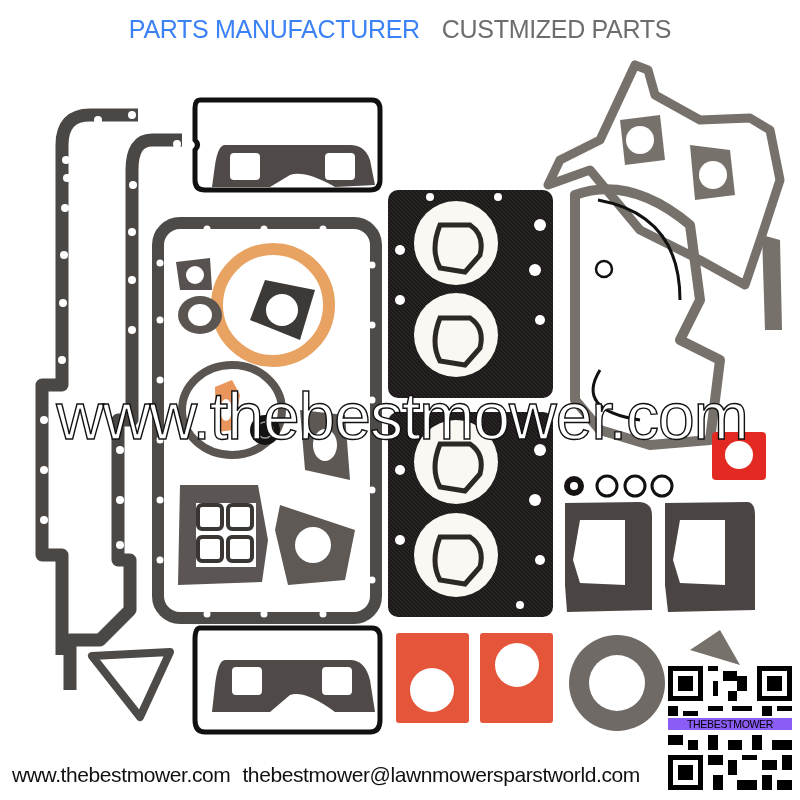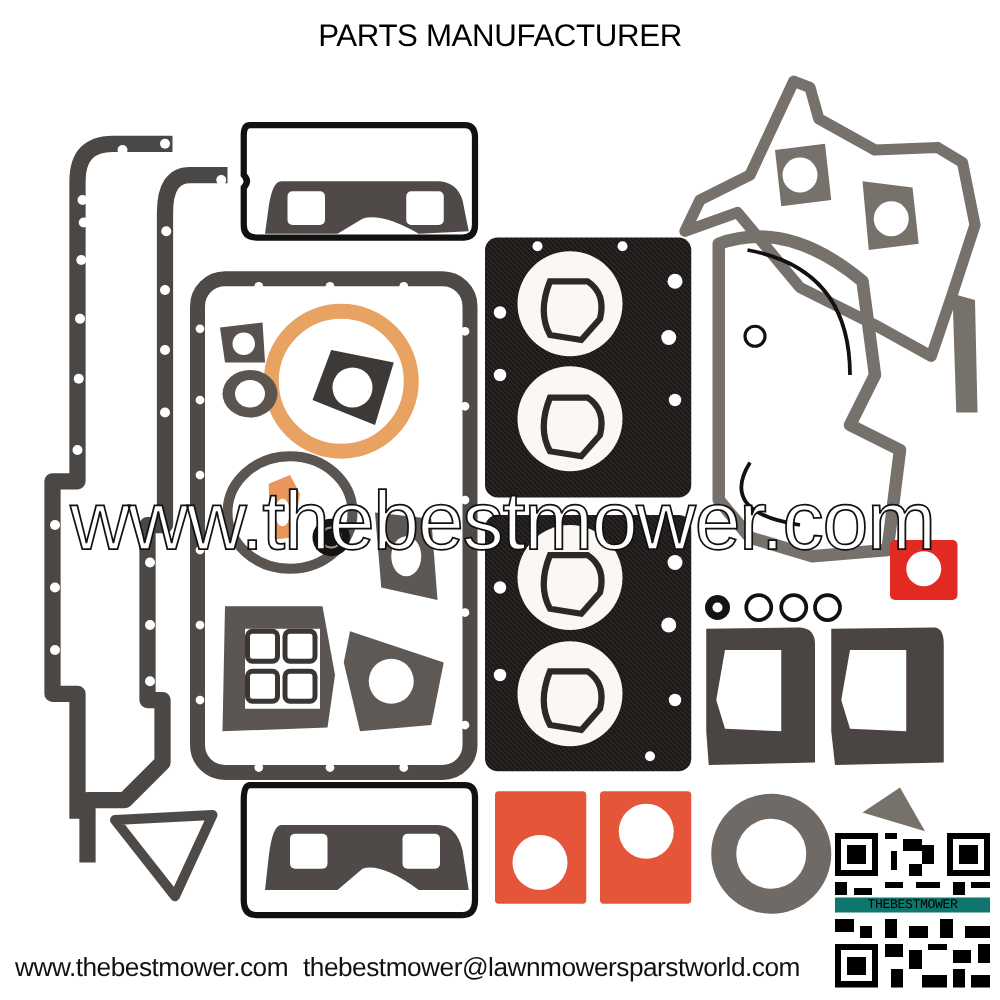--- a/index.html
+++ b/index.html
@@ -1,32 +1,33 @@
 <!DOCTYPE html>
 <html><head>
 <meta charset="utf-8">
 <style>
   html, body { margin:0; padding:0; background:#ffffff; }
   body { width:800px; height:800px; position:relative; overflow:hidden; font-family:"Liberation Sans", sans-serif; }
   .header { position:absolute; top:12px; left:0; width:800px; height:34px; display:flex; justify-content:center; gap:22px; align-items:center; font-size:25px; letter-spacing:-0.3px; }
   .h-gray { color:#6f6c6c; }
-  .h-dark { color:#000000; }
+  .h-dark { color:#3b82f6; }
   .stage { position:absolute; left:0; top:55px; width:800px; height:700px; }
   .stage svg { position:absolute; left:0; top:0; }
   .wm-big { position:absolute; left:22px; top:328px; width:760px; text-align:center; font-size:66px; line-height:66px; color:#ffffff; -webkit-text-stroke:1.4px #111; letter-spacing:-1px; font-family:"Liberation Sans", sans-serif; }
   .wm-mail { position:absolute; left:50px; top:425px; width:700px; text-align:center; font-size:35px; line-height:36px; color:#ffffff; -webkit-text-stroke:1px #222; letter-spacing:-0.8px; font-family:"Liberation Sans", sans-serif; }
   .footer { position:absolute; top:763px; left:12px; font-size:21px; color:#111; letter-spacing:-0.4px; display:flex; gap:12px; }
   .qr { position:absolute; left:668px; top:666px; width:124px; height:124px; background:#fff; }
-  .qr-label { position:absolute; left:0; top:52px; width:124px; text-align:center; font-family:Liberation Mono, monospace; font-size:10.5px; color:#000; background:#0f766e; letter-spacing:-0.3px; }
+  .qr-label { position:absolute; left:0; top:52px; width:124px; text-align:center; font-family:Liberation Sans, sans-serif; font-size:10.5px; color:#000; background:#8b5cf6; letter-spacing:-0.3px; }
 </style>
 </head>
 <body>
 
 <div class="header">
   <span class="h-dark">PARTS MANUFACTURER</span>
+  <span class="h-gray">CUSTMIZED PARTS</span>
 </div>
 
 <div class="stage">
   <svg width="800" height="700" viewBox="0 55 800 700">
     <defs>
       <pattern id="carbon" width="4" height="4" patternUnits="userSpaceOnUse">
         <rect width="4" height="4" fill="#1e1a19"></rect>
         <path d="M0 0 L4 4" stroke="#34302e" stroke-width="0.8"></path>
       </pattern>
     </defs>

